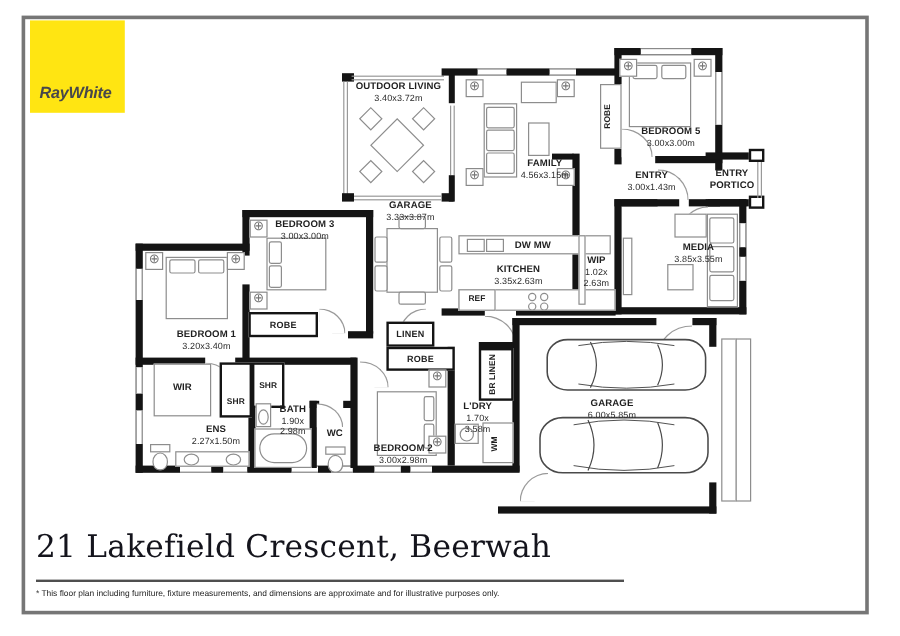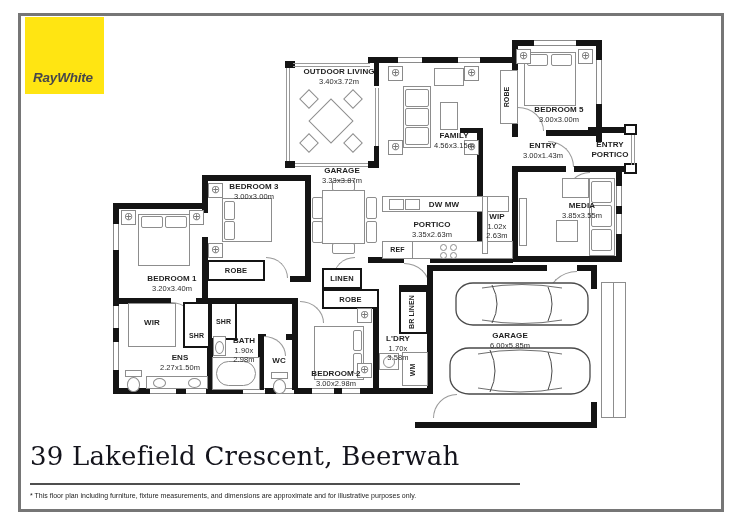--- a/index.html
+++ b/index.html
@@ -250,21 +250,21 @@
     <path d="M96 11 Q104 28 96 45" fill="none" stroke="#4a4a4a"></path>
     <path d="M30 12 Q70 5 110 12 M30 44 Q70 51 110 44" fill="none" stroke="#4a4a4a" stroke-width=".8"></path>
   </svg>
   <svg class="abs" style="left:446px;top:340px" width="148" height="62" viewBox="0 0 148 62">
     <rect x="4" y="8" rx="19" ry="17" width="140" height="46" fill="#fff" stroke="#4a4a4a" stroke-width="1.3"></rect>
     <path d="M44 10 Q54 31 44 52" fill="none" stroke="#4a4a4a"></path>
     <path d="M102 12 Q110 31 102 50" fill="none" stroke="#4a4a4a"></path>
     <path d="M32 14 Q74 6 116 14 M32 48 Q74 56 116 48" fill="none" stroke="#4a4a4a" stroke-width=".8"></path>
   </svg>
 
-  <div class="lab" style="left:291px;top:67px;width:96px">
+  <div class="lab" style="left:291px;top:67px;width:82px">
     <div>OUTDOOR LIVING</div>
       <div class="dims">3.40x3.72m</div>
     </div>
   <div class="lab" style="left:418px;top:131px;width:72px">
     <div>FAMILY</div>
       <div class="dims">4.56x3.15m</div>
     </div>
   <div class="lab" style="left:523px;top:105px;width:72px">
     <div>BEDROOM 5</div>
       <div class="dims">3.00x3.00m</div>
@@ -278,21 +278,21 @@
     </div>
   <div class="lab" style="left:548px;top:201px;width:68px">
     <div>MEDIA</div>
       <div class="dims">3.85x3.55m</div>
     </div>
   <div class="lab" style="left:308px;top:166px;width:68px">
     <div>GARAGE</div>
       <div class="dims">3.33x3.87m</div>
     </div>
   <div class="lab" style="left:398px;top:220px;width:68px">
-    <div>PORTICO</div>
+    <div>KITCHEN</div>
       <div class="dims">3.35x2.63m</div>
     </div>
   <div class="lab" style="left:482px;top:212px;width:30px">
     <div>WIP</div>
       <div class="dims">1.02x 2.63m</div>
     </div>
   <div class="lab" style="left:212px;top:182px;width:84px">
     <div>BEDROOM 3</div>
       <div class="dims">3.00x3.00m</div>
     </div>
@@ -344,15 +344,15 @@
     </div>
   <div class="lab vert sm" style="left:393px;top:306px;width:41px;height:12px">
     <div>BR LINEN</div>
     </div>
   <div class="lab vert sm" style="left:402px;top:364px;width:26px;height:12px">
     <div>WM</div>
     </div>
 
 </div>
 
-<div class="title">39 Lakefield Crescent, Beerwah</div>
+<div class="title">21 Lakefield Crescent, Beerwah</div>
 <div class="rule"></div>
 <div class="disc">* This floor plan including furniture, fixture measurements, and dimensions are approximate and for illustrative purposes only.</div>
 
 </body></html>

